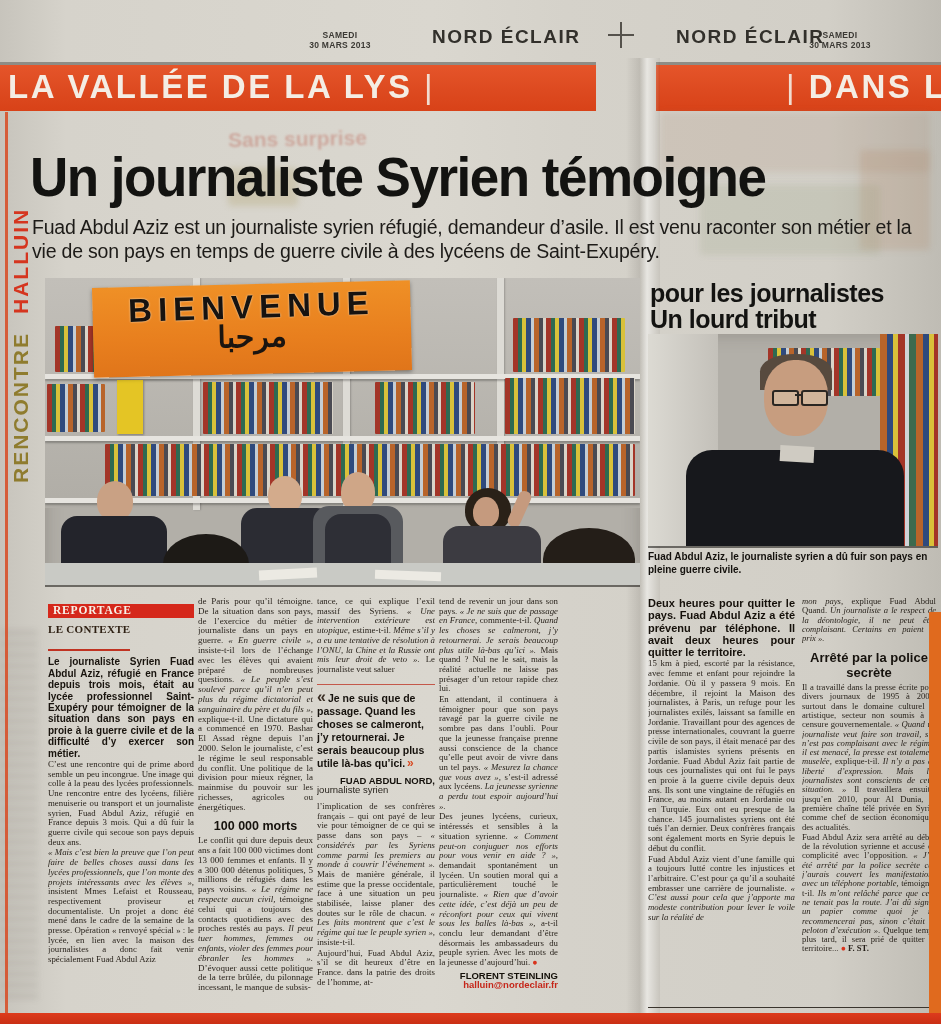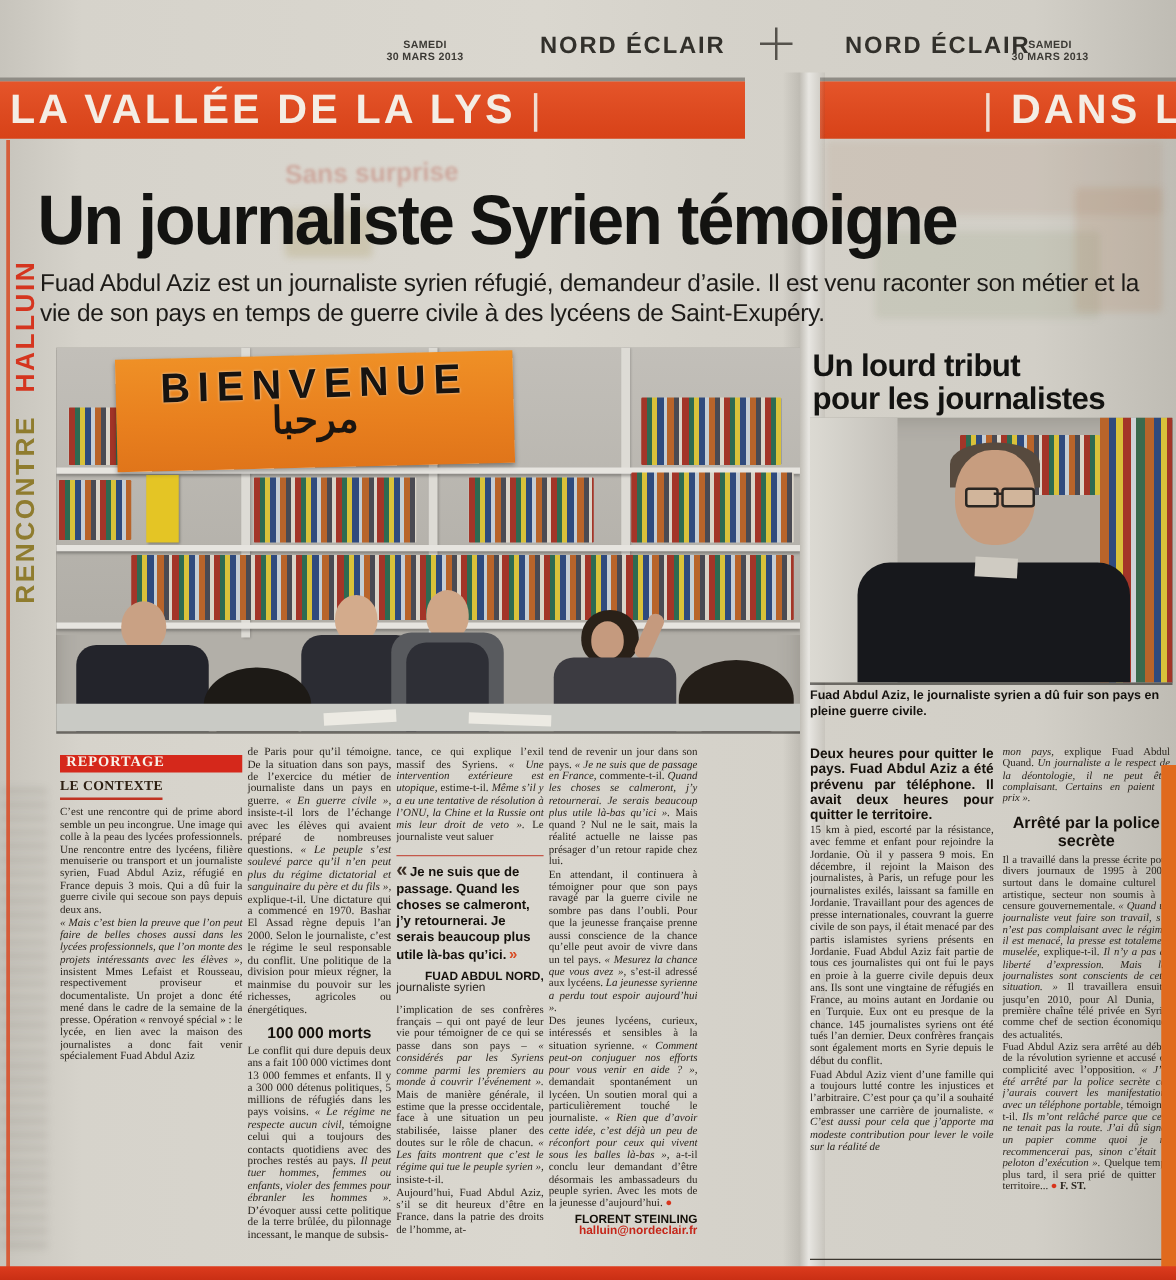--- a/index.html
+++ b/index.html
@@ -43,21 +43,21 @@
   .head{position:absolute;border-radius:50% 50% 45% 45%;}
   .body-sil{position:absolute;border-radius:16px 16px 0 0;}
   .tbl{position:absolute;left:0;right:0;bottom:0;height:22px;background:#c9cac5;}
   .paper{position:absolute;background:#eceae3;}
   .ph-cap{font-size:9px;font-weight:bold;color:#14110d;line-height:1.25;}
   .ph-sec{left:648px;top:334px;width:290px;height:212px;}
   
   .tagbox{display:inline-block;width:141px;background:#d5281b;color:#f7f1e8;font-weight:800;
           font-size:11.5px;letter-spacing:.8px;padding:2px 0 2px 5px;font-family:Liberation Serif, serif;}
   .context{display:inline-block;font-size:11px;font-weight:800;color:#2e2013;letter-spacing:.3px;
-           border-bottom:2px solid #c03322;padding-bottom:4px;margin:7px 0 5px;}
+           border-bottom:2px solid #c03322;padding-bottom:15px;margin:7px 0 5px;}
   
   .col{position:absolute;top:597px;height:420px;overflow:hidden;font-family:"Liberation Serif","DejaVu Serif",serif;
        font-size:8.8px;line-height:9.7px;text-align:justify;color:#251f18;}
   .col p{margin:0 0 1px 0;}
   .c1{left:48px;width:146px;top:604px;height:413px;}
   .c2{left:198px;width:115px;font-size:9px;line-height:9.8px;}
   .c3{left:317px;width:118px;}
   .c4{left:439px;width:119px;}
   .intro{font-family:"Liberation Sans",sans-serif;font-size:10px;line-height:11.4px;font-weight:700;color:#18130d;margin:0 0 2px 0;}
   .subhead{font-family:"Liberation Sans",sans-serif;font-size:12.5px;font-weight:700;color:#16120d;
@@ -174,20 +174,21 @@
     <div class="head" style="left:118px;top:256px;width:86px;height:60px;background:#1d1a16;"></div>
     <div class="head" style="left:498px;top:250px;width:92px;height:62px;background:#241e18;"></div>
     <div class="tbl"></div>
     <div class="paper" style="left:214px;bottom:6px;width:58px;height:10px;transform:rotate(-3deg);"></div>
     <div class="paper" style="left:330px;bottom:5px;width:66px;height:9px;transform:rotate(2deg);"></div>
   </div>
 
   <div class="col c1">
     <div class="tagbox">REPORTAGE</div><br>
     <span class="context">LE CONTEXTE</span>
+    <p class="intro">Le journaliste Syrien Fuad Abdul Aziz, réfugié en France depuis trois mois, était au lycée professionnel Saint-Exupéry pour témoigner de la situation dans son pays en proie à la guerre civile et de la difficulté d’y exercer son métier.</p>
     <p><span>C’est une rencontre qui de prime abord semble un peu incongrue. Une image qui colle à la peau des lycées professionnels. Une rencontre entre des lycéens, filière menuiserie ou transport et un journaliste syrien, Fuad Abdul Aziz, réfugié en France depuis 3 mois. Qui a dû fuir la guerre civile qui secoue son pays depuis deux ans.</span></p>
     <p><span class="sg-i">« Mais c’est bien la preuve que l’on peut faire de belles choses aussi dans les lycées professionnels, que l’on monte des projets intéressants avec les élèves », </span><span>insistent Mmes Lefaist et Rousseau, respectivement proviseur et documentaliste. Un projet a donc été mené dans le cadre de la semaine de la presse. Opération « renvoyé spécial » : le lycée, en lien avec la maison des journalistes a donc fait venir spécialement Fuad Abdul Aziz</span></p>
   </div>
 
   <div class="col c2">
     <p><span>de Paris pour qu’il témoigne. De la situation dans son pays, de l’exercice du métier de journaliste dans un pays en guerre. </span><span class="sg-i">« En guerre civile », </span><span>insiste-t-il lors de l’échange avec les élèves qui avaient préparé de nombreuses questions. </span><span class="sg-i">« Le peuple s’est soulevé parce qu’il n’en peut plus du régime dictatorial et sanguinaire du père et du fils », </span><span>explique-t-il. Une dictature qui a commencé en 1970. Bashar El Assad règne depuis l’an 2000. Selon le journaliste, c’est le régime le seul responsable du conflit. Une politique de la division pour mieux régner, la mainmise du pouvoir sur les richesses, agricoles ou énergétiques.</span></p>
     <div class="subhead">100 000 morts</div>
     <p><span>Le conflit qui dure depuis deux ans a fait 100 000 victimes dont 13 000 femmes et enfants. Il y a 300 000 détenus politiques, 5 millions de réfugiés dans les pays voisins. </span><span class="sg-i">« Le régime ne respecte aucun civil, </span><span>témoigne celui qui a toujours des contacts quotidiens avec des proches restés au pays. </span><span class="sg-i">Il peut tuer hommes, femmes ou enfants, violer des femmes pour ébranler les hommes ».</span><span> D’évoquer aussi cette politique de la terre brûlée, du pilonnage incessant, le manque de subsis-</span></p>
   </div>
 
@@ -208,22 +209,22 @@
     <p><span>tend de revenir un jour dans son pays. </span><span class="sg-i">« Je ne suis que de passage en France, </span><span>commente-t-il. </span><span class="sg-i">Quand les choses se calmeront, j’y retournerai. Je serais beaucoup plus utile là-bas qu’ici ».</span><span> Mais quand ? Nul ne le sait, mais la réalité actuelle ne laisse pas présager d’un retour rapide chez lui.</span></p>
     <p><span>En attendant, il continuera à témoigner pour que son pays ravagé par la guerre civile ne sombre pas dans l’oubli. Pour que la jeunesse française prenne aussi conscience de la chance qu’elle peut avoir de vivre dans un tel pays. </span><span class="sg-i">« Mesurez la chance que vous avez », </span><span>s’est-il adressé aux lycéens. </span><span class="sg-i">La jeunesse syrienne a perdu tout espoir aujourd’hui ».</span></p>
     <p><span>Des jeunes lycéens, curieux, intéressés et sensibles à la situation syrienne. </span><span class="sg-i">« Comment peut-on conjuguer nos efforts pour vous venir en aide ? », </span><span>demandait spontanément un lycéen. Un soutien moral qui a particulièrement touché le journaliste. </span><span class="sg-i">« Rien que d’avoir cette idée, c’est déjà un peu de réconfort pour ceux qui vivent sous les balles là-bas », </span><span>a-t-il conclu leur demandant d’être désormais les ambassadeurs du peuple syrien. Avec les mots de la jeunesse d’aujourd’hui. </span><span class="sg-r">●</span></p>
     <div class="byline">
       <div class="by-name">FLORENT STEINLING</div>
       <div class="by-mail">halluin@nordeclair.fr</div>
     </div>
   </div>
 
   <div class="abs sec-title">
+    <div>pour les journalistes</div>
     <div>Un lourd tribut</div>
-    <div>pour les journalistes</div>
   </div>
 
   <div class="abs photo ph-sec">
     <div class="abs" style="left:0;top:0;width:70px;height:212px;background:linear-gradient(90deg,#dcdad3,#c3c0b9);"></div>
     <div class="books" style="left:120px;top:14px;width:112px;height:48px;"></div>
     <div class="abs" style="left:232px;top:0;width:58px;height:212px;background:repeating-linear-gradient(90deg,#b8642a 0 7px,#2f4a7d 7px 13px,#d9c13a 13px 18px,#a33528 18px 25px,#cfd3d8 25px 29px,#3c6a4e 29px 36px);"></div>
     <div class="abs" style="left:112px;top:20px;width:72px;height:36px;background:#574a3e;border-radius:48% 48% 0 0;"></div>
     <div class="head" style="left:116px;top:26px;width:64px;height:76px;background:#c79d7f;border-radius:46%;"></div>
     <div class="abs" style="left:124px;top:56px;width:23px;height:12px;border:2px solid #2a2622;border-radius:3px;background:rgba(230,225,210,.35);"></div>
     <div class="abs" style="left:153px;top:56px;width:23px;height:12px;border:2px solid #2a2622;border-radius:3px;background:rgba(230,225,210,.35);"></div>

